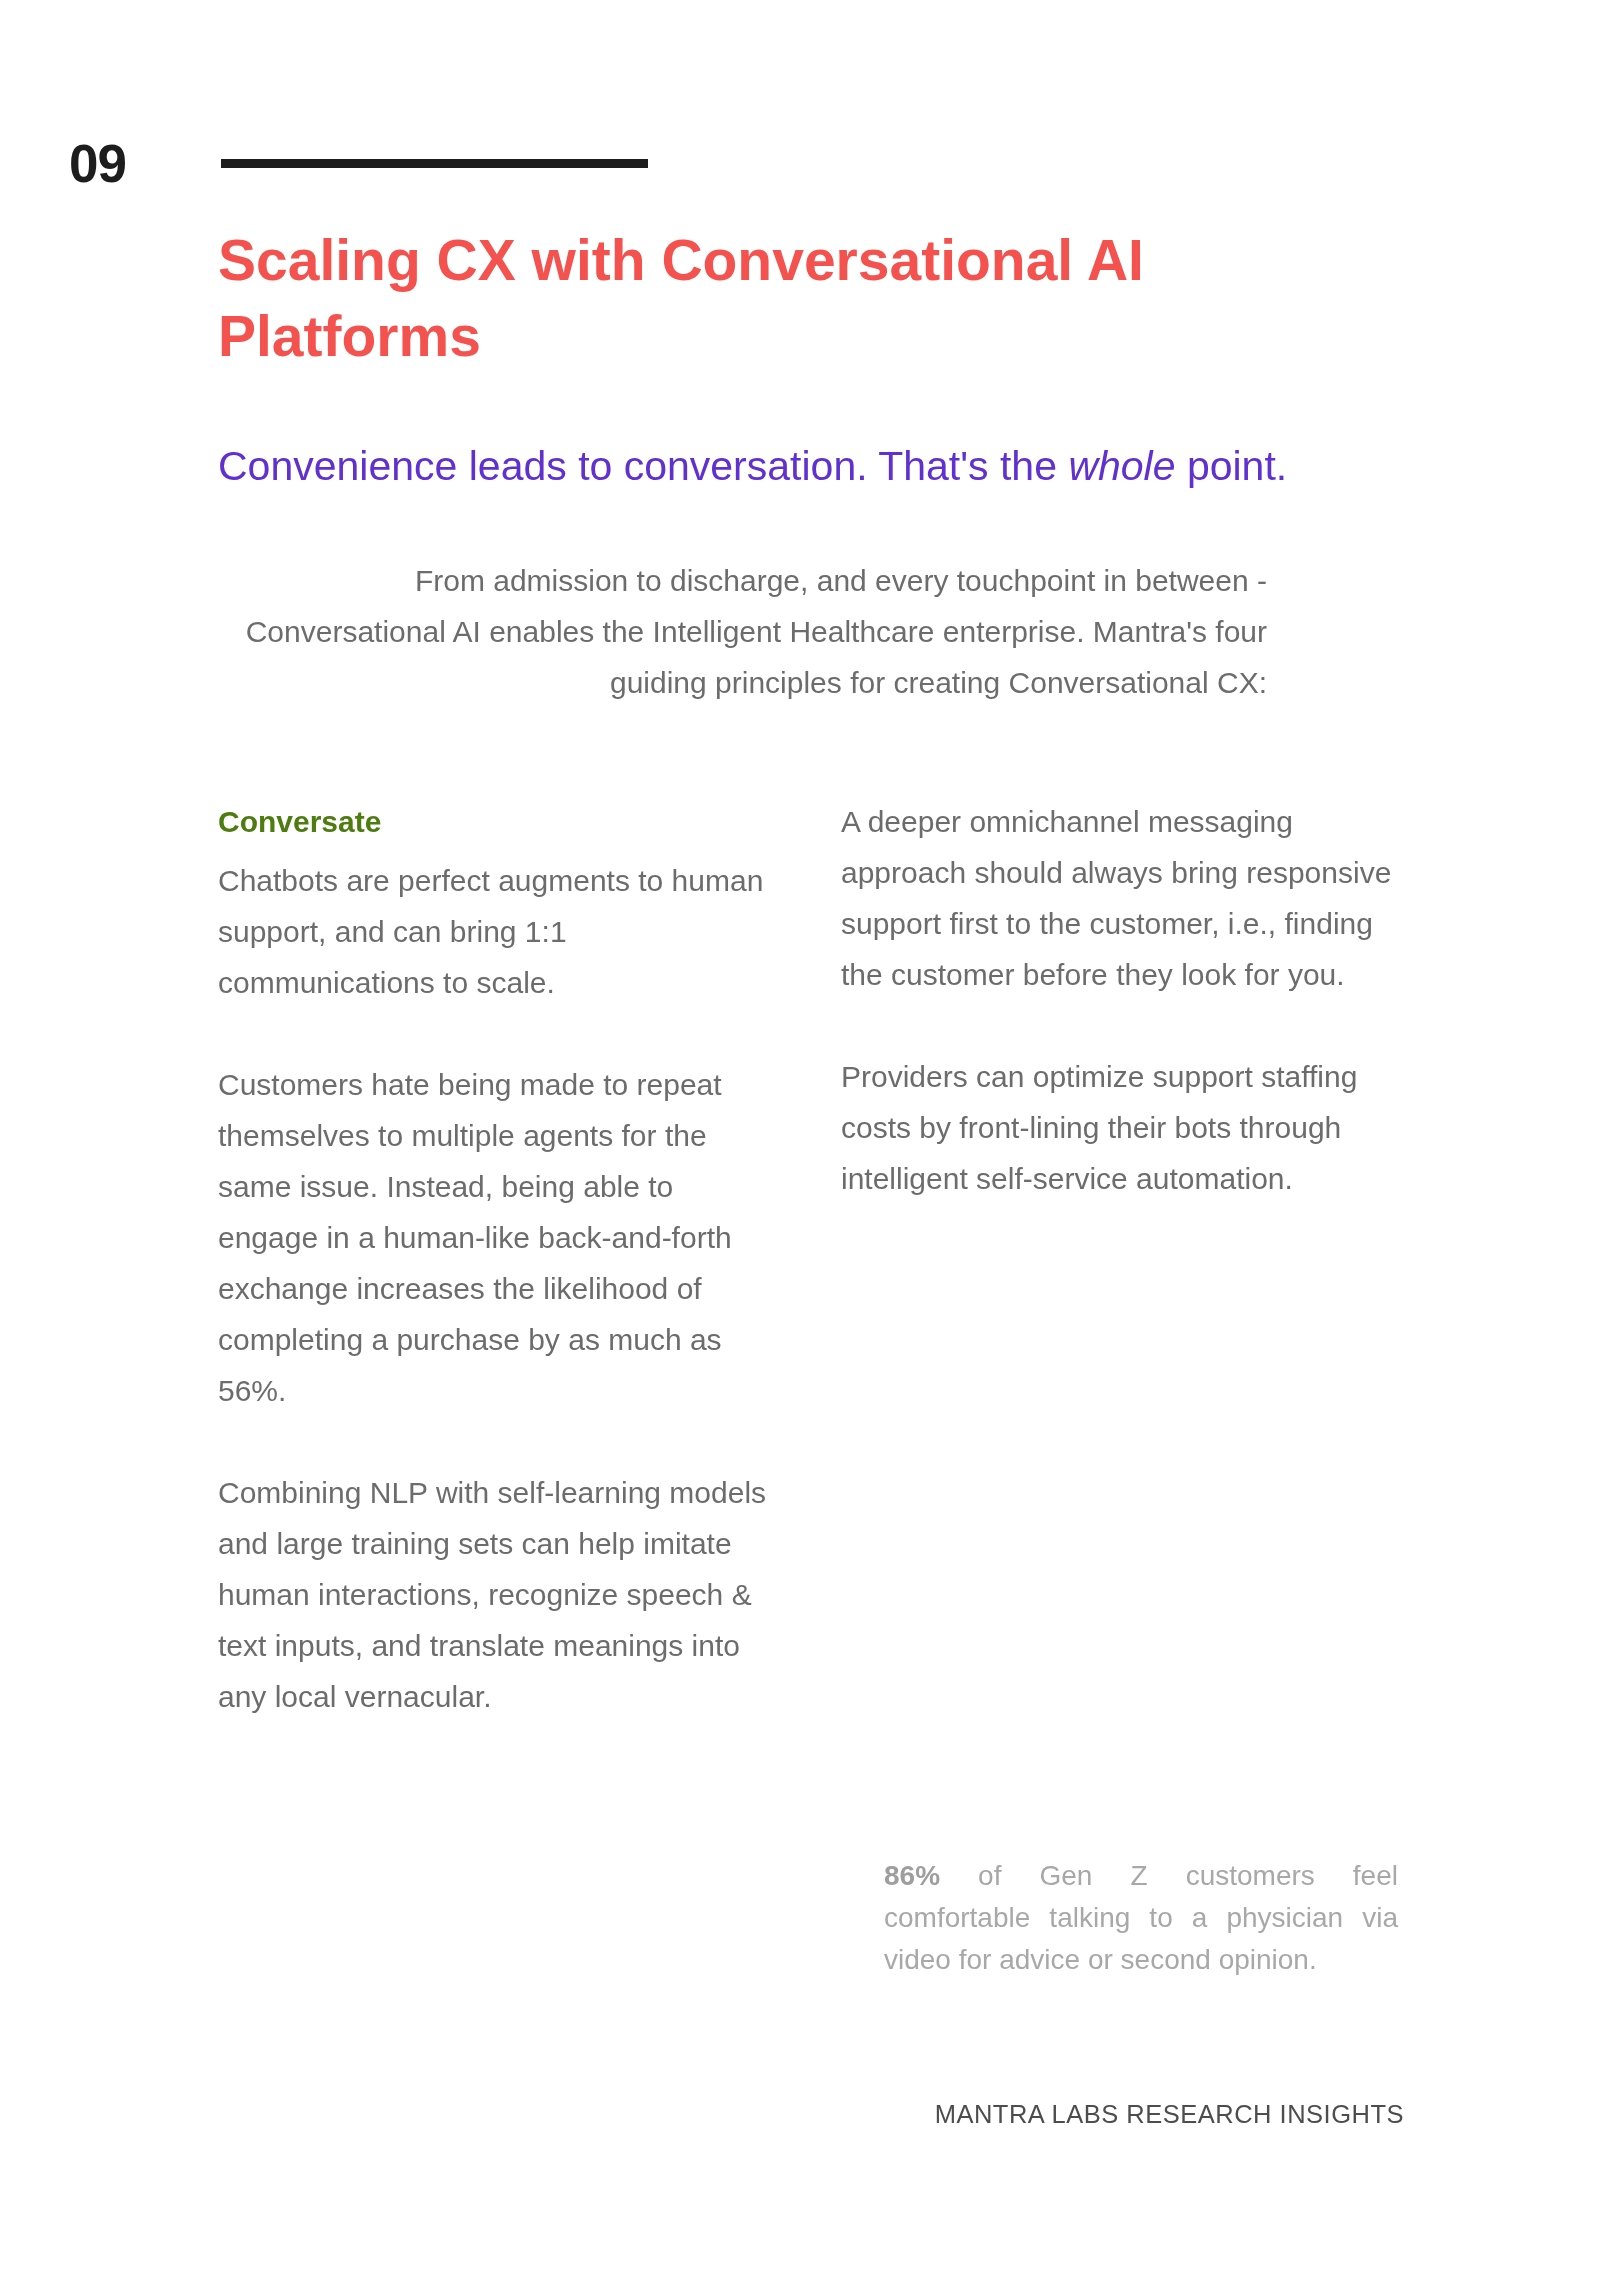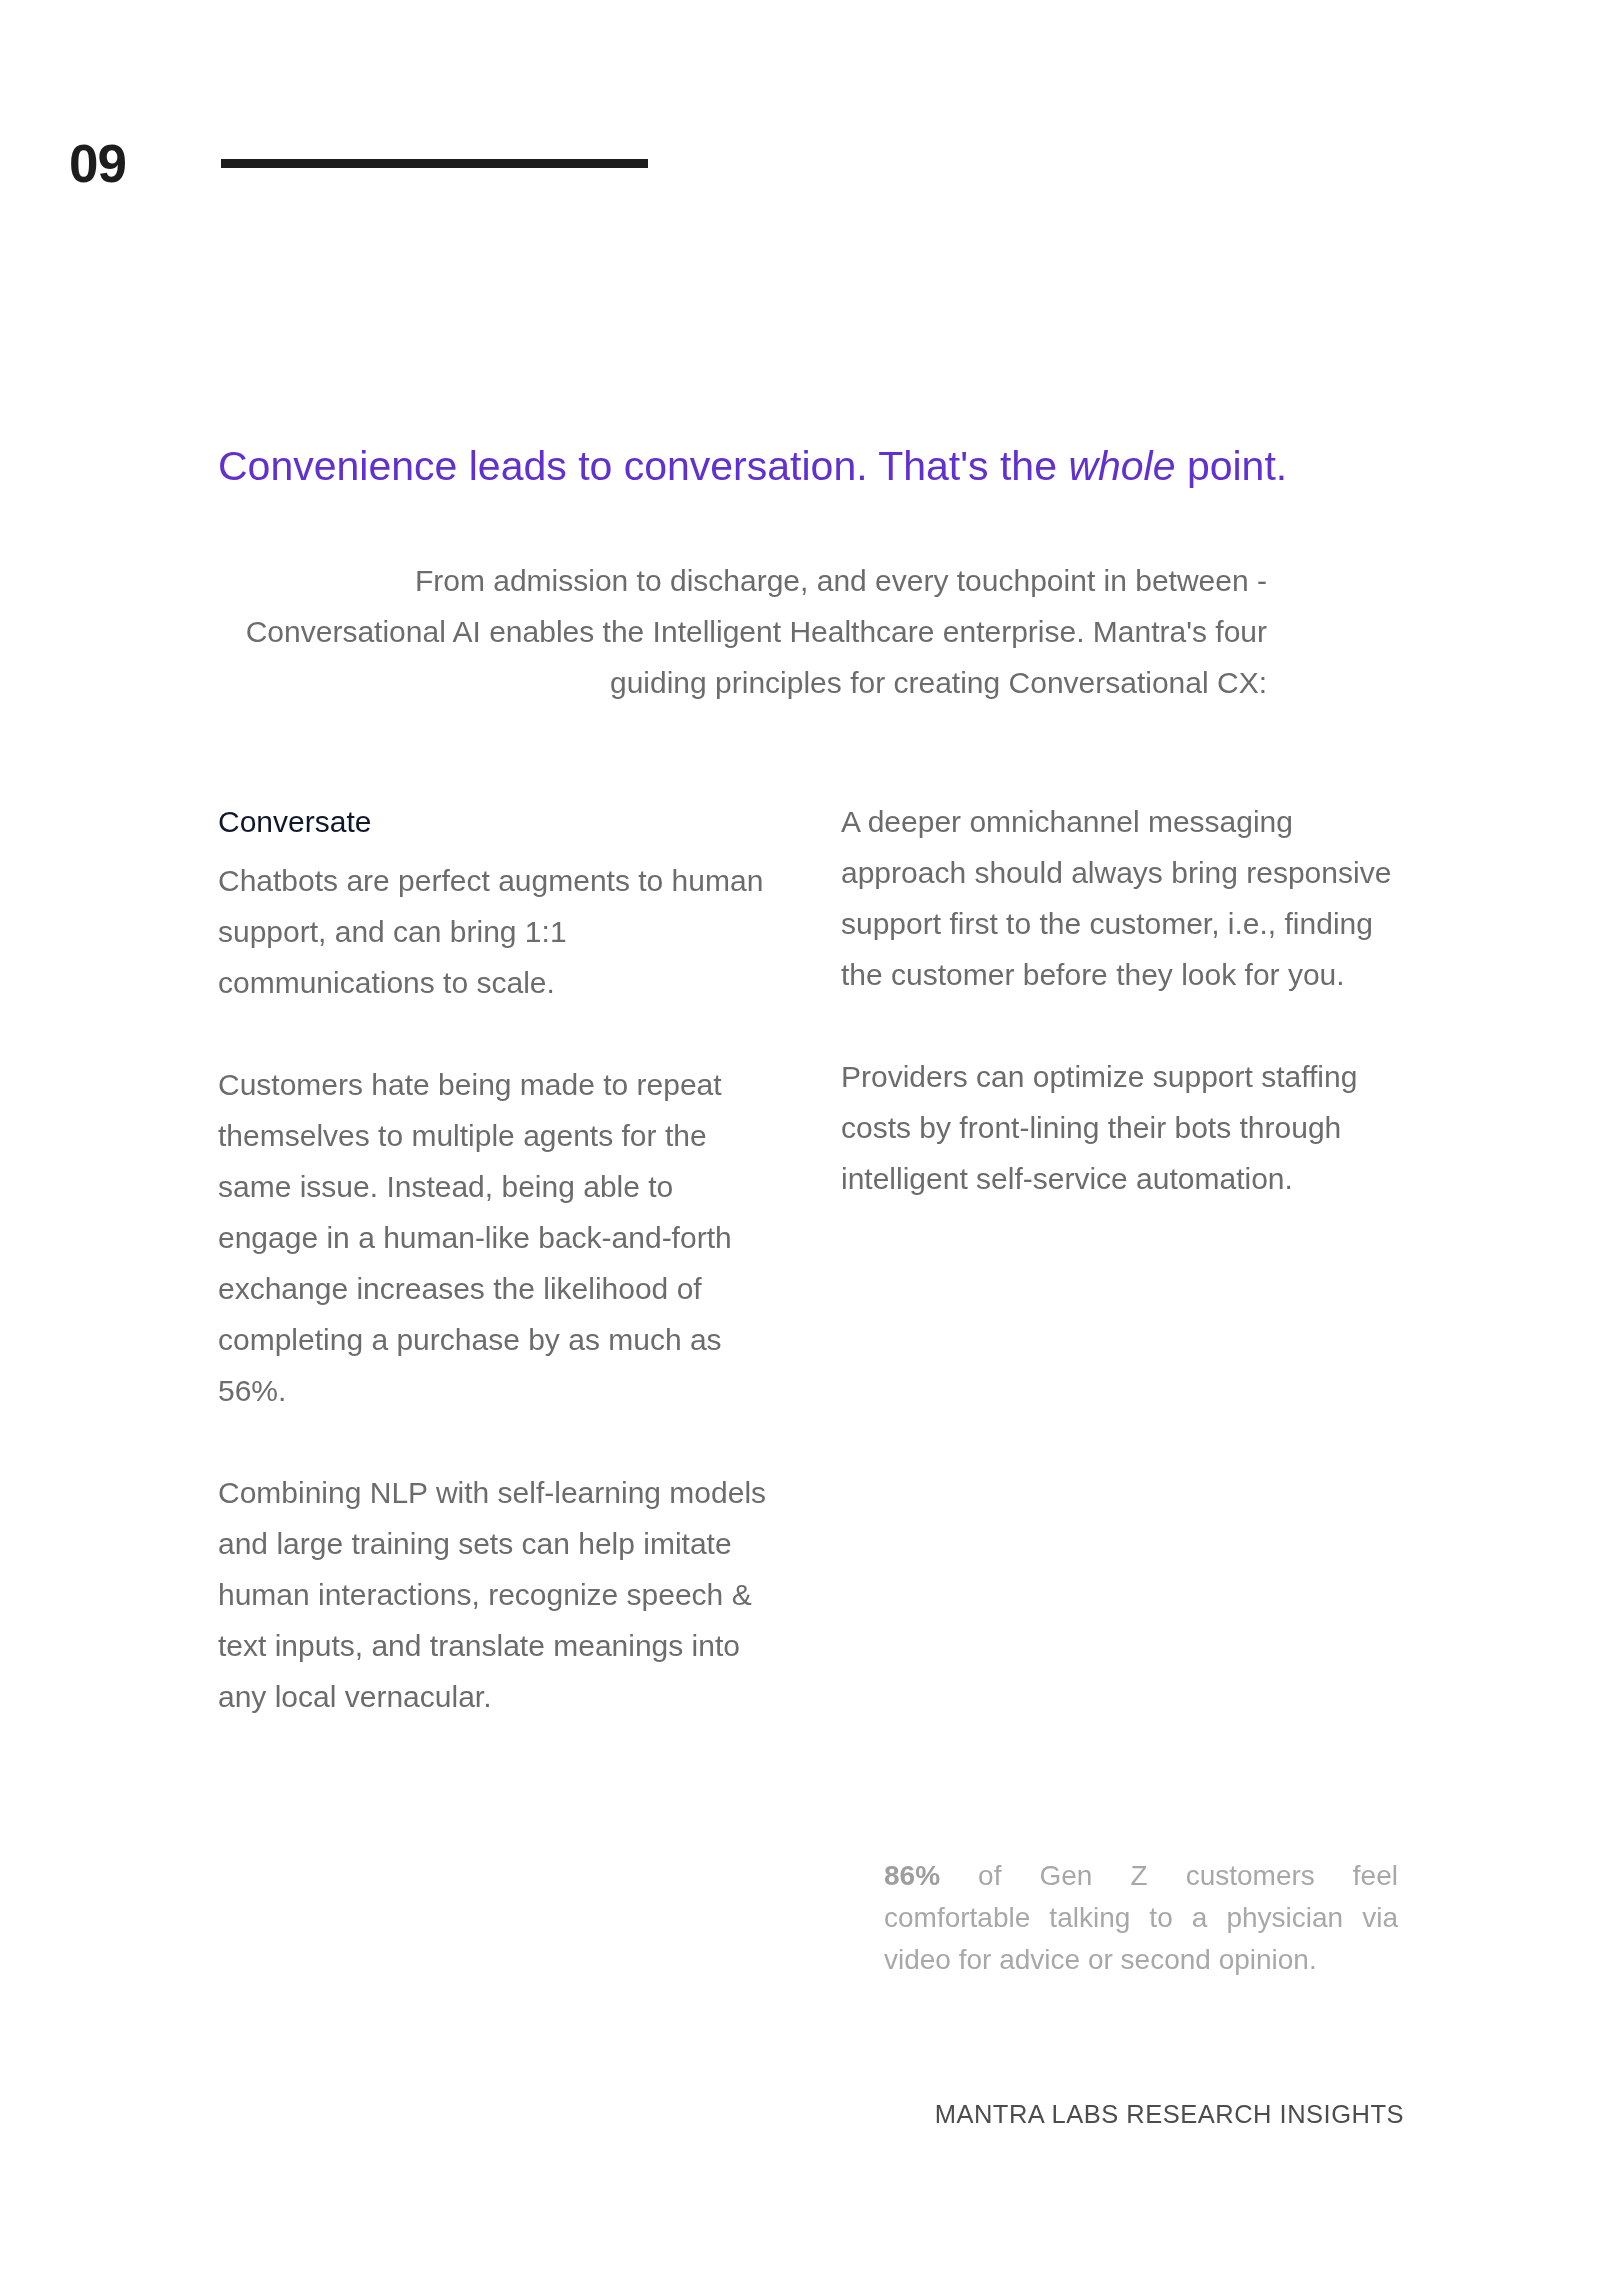--- a/index.html
+++ b/index.html
@@ -66,22 +66,22 @@
     top: 796px;
     width: 1191px;
     display: flex;
   }
   .col { font-size: 30px; line-height: 51px; color: #6C6C6C; }
   .col-left  { width: 549px; margin-right: 74px; }
   .col-right { width: 568px; }
   .col h3 {
     font-size: 30px;
     line-height: 51px;
-    font-weight: normal;
-    color: #0f172a;
+    font-weight: bold;
+    color: #4d7c0f;
     margin: 0 0 7.8px 0;
   }
   .col p { margin: 0 0 51px 0; }
   .col p:last-child { margin-bottom: 0; }
   .callout {
     position: absolute;
     left: 884px;
     top: 1855px;
     width: 514px;
     font-size: 28px;
@@ -102,20 +102,21 @@
 </style>
 </head>
 <body>
 
 <div class="page">
 
   <div class="page-num">09</div>
 
   <div class="rule"></div>
 
+  <h1 class="title">Scaling CX with Conversational AI Platforms</h1>
 
   <h2 class="subtitle"><span>Convenience leads to conversation. That's the </span><em>whole</em><span> point.</span></h2>
 
   <p class="intro">From admission to discharge, and every touchpoint in between - Conversational AI enables the Intelligent Healthcare enterprise. Mantra's four guiding principles for creating Conversational CX:</p>
 
   <div class="columns">
 
     <div class="col col-left">
       <h3>Conversate</h3>
       <p>Chatbots are perfect augments to human support, and can bring 1:1 communications to scale.</p>

